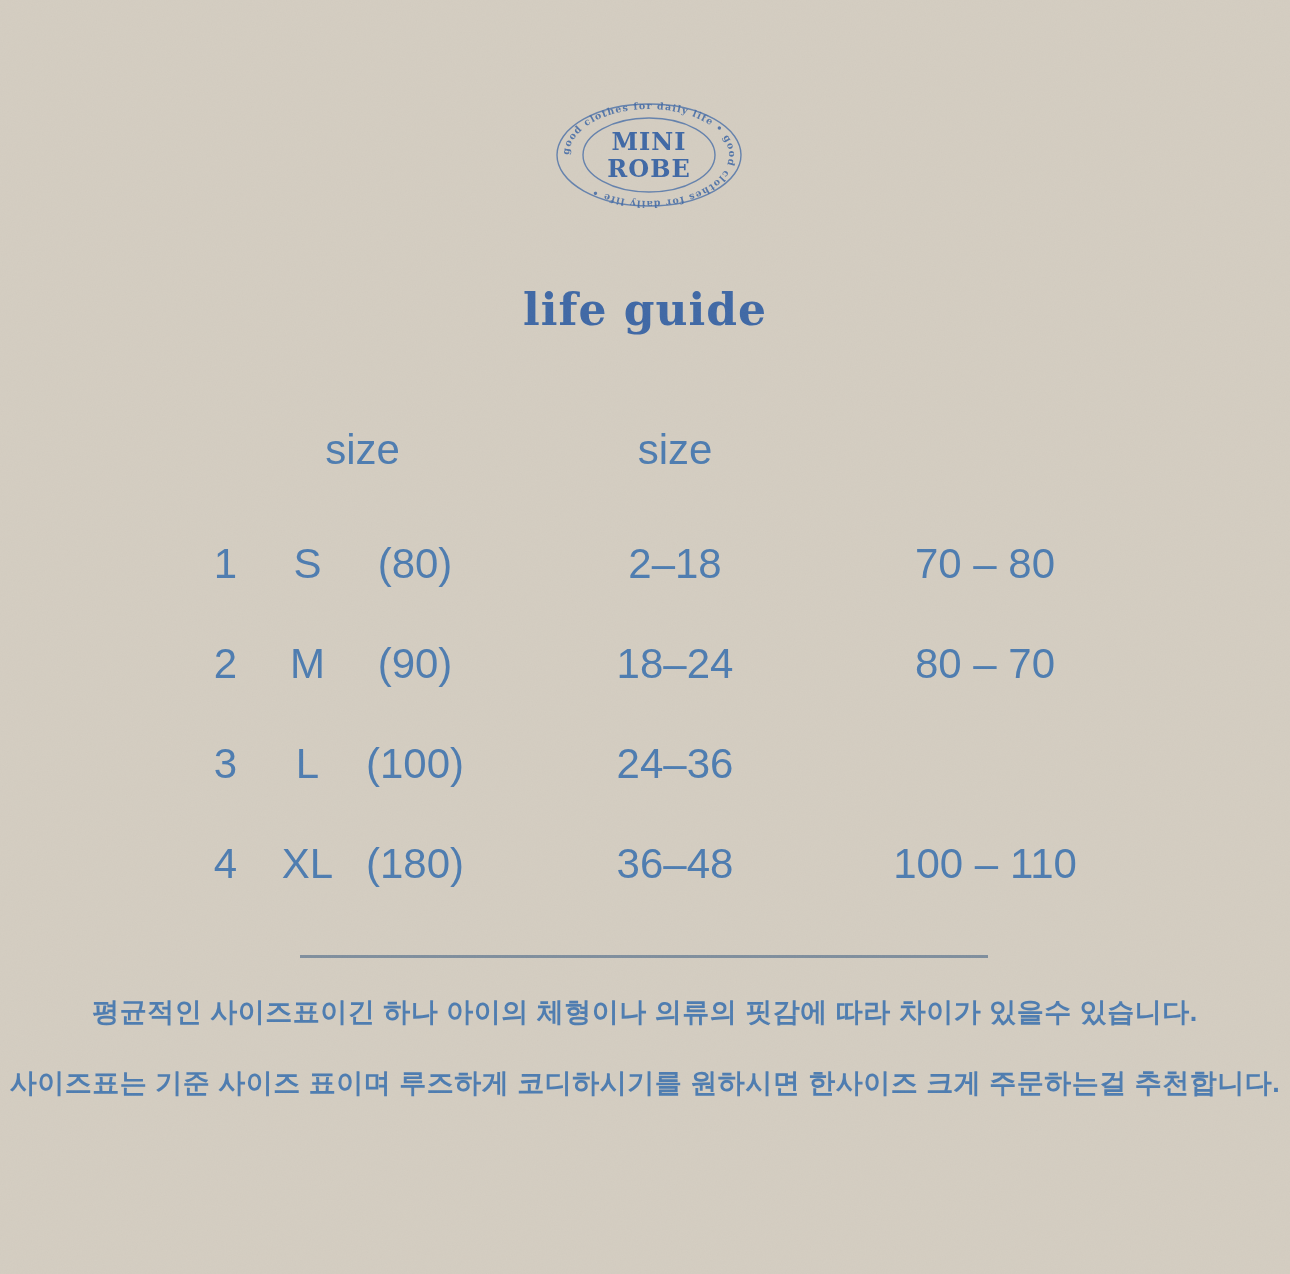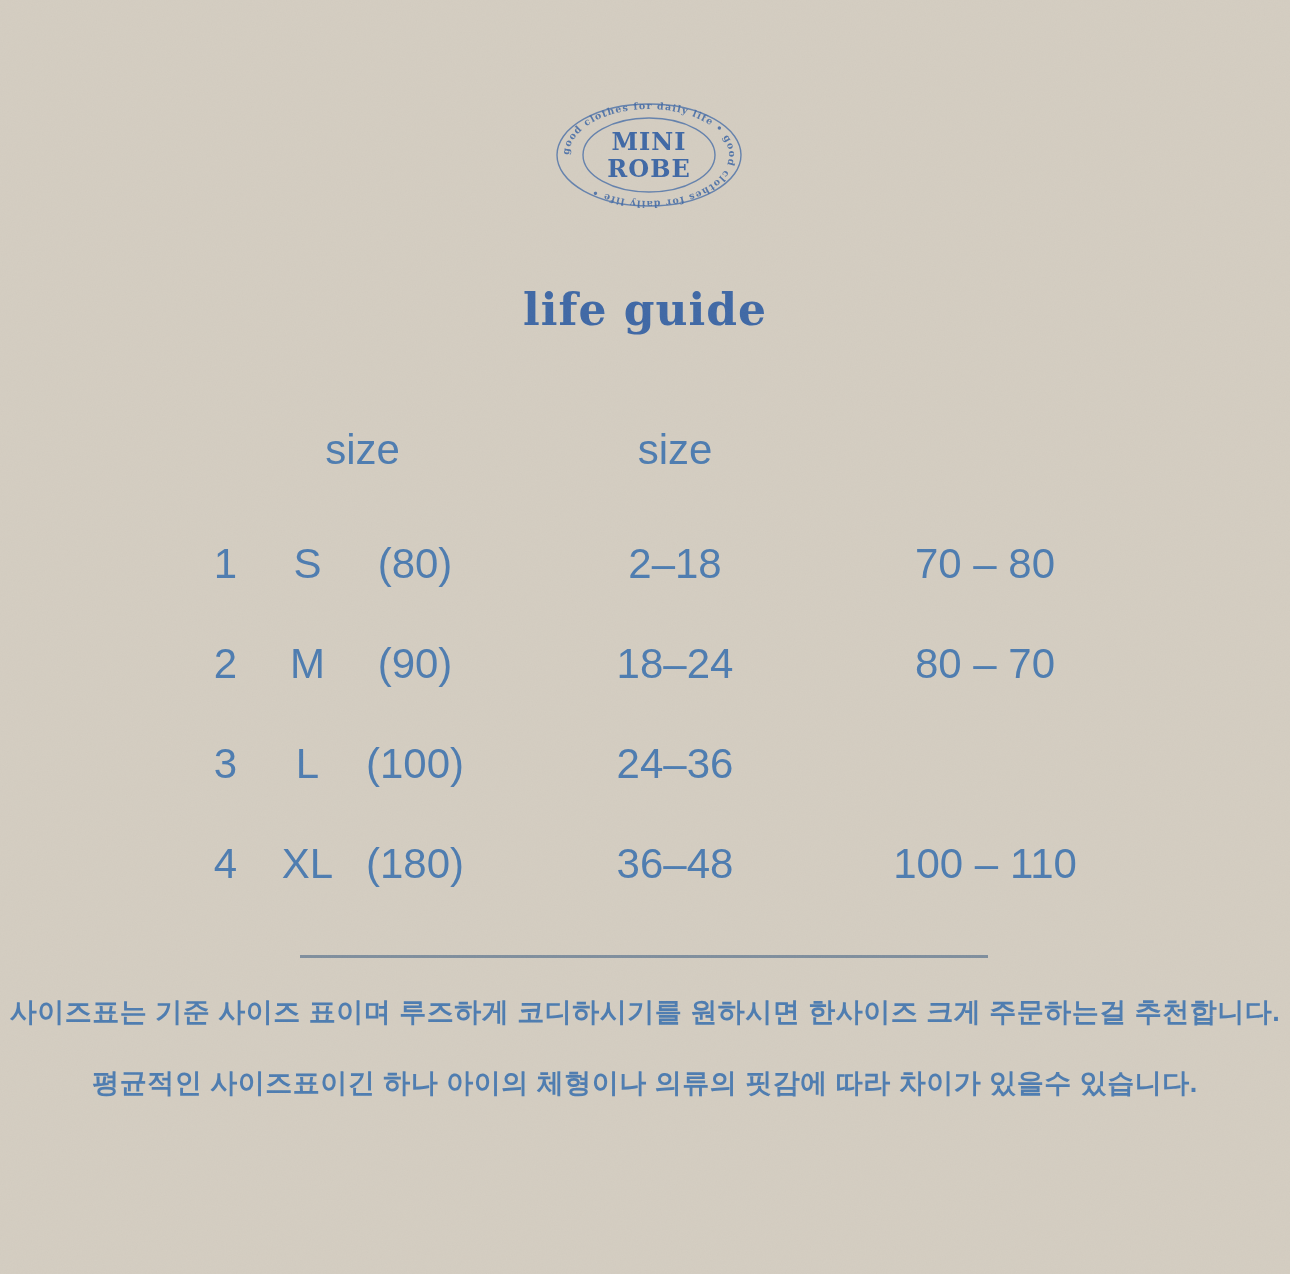--- a/index.html
+++ b/index.html
@@ -140,22 +140,22 @@
     <div class="c cell-center">36–48</div>
     <div class="c cell-center">100 – 110</div>
     <div class="c"></div>
   </div>
 </div>
   </div>
 
   <div class="divider"></div>
 
   <div class="notes">
+    <p>평균적인 사이즈표이긴 하나 아이의 체형이나 의류의 핏감에 따라 차이가 있을수 있습니다.</p>
     <p>사이즈표는 기준 사이즈 표이며 루즈하게 코디하시기를 원하시면 한사이즈 크게 주문하는걸 추천합니다.</p>
-    <p>평균적인 사이즈표이긴 하나 아이의 체형이나 의류의 핏감에 따라 차이가 있을수 있습니다.</p>
   </div>
 
   <svg class="grain">
     <filter id="grainF">
       <feTurbulence type="fractalNoise" baseFrequency="0.8" numOctaves="2" stitchTiles="stitch"></feTurbulence>
       <feColorMatrix type="saturate" values="0"></feColorMatrix>
       <feComponentTransfer>
           <feFuncA type="linear" slope="0.09" intercept="0"></feFuncA>
         </feComponentTransfer>
     </filter>

